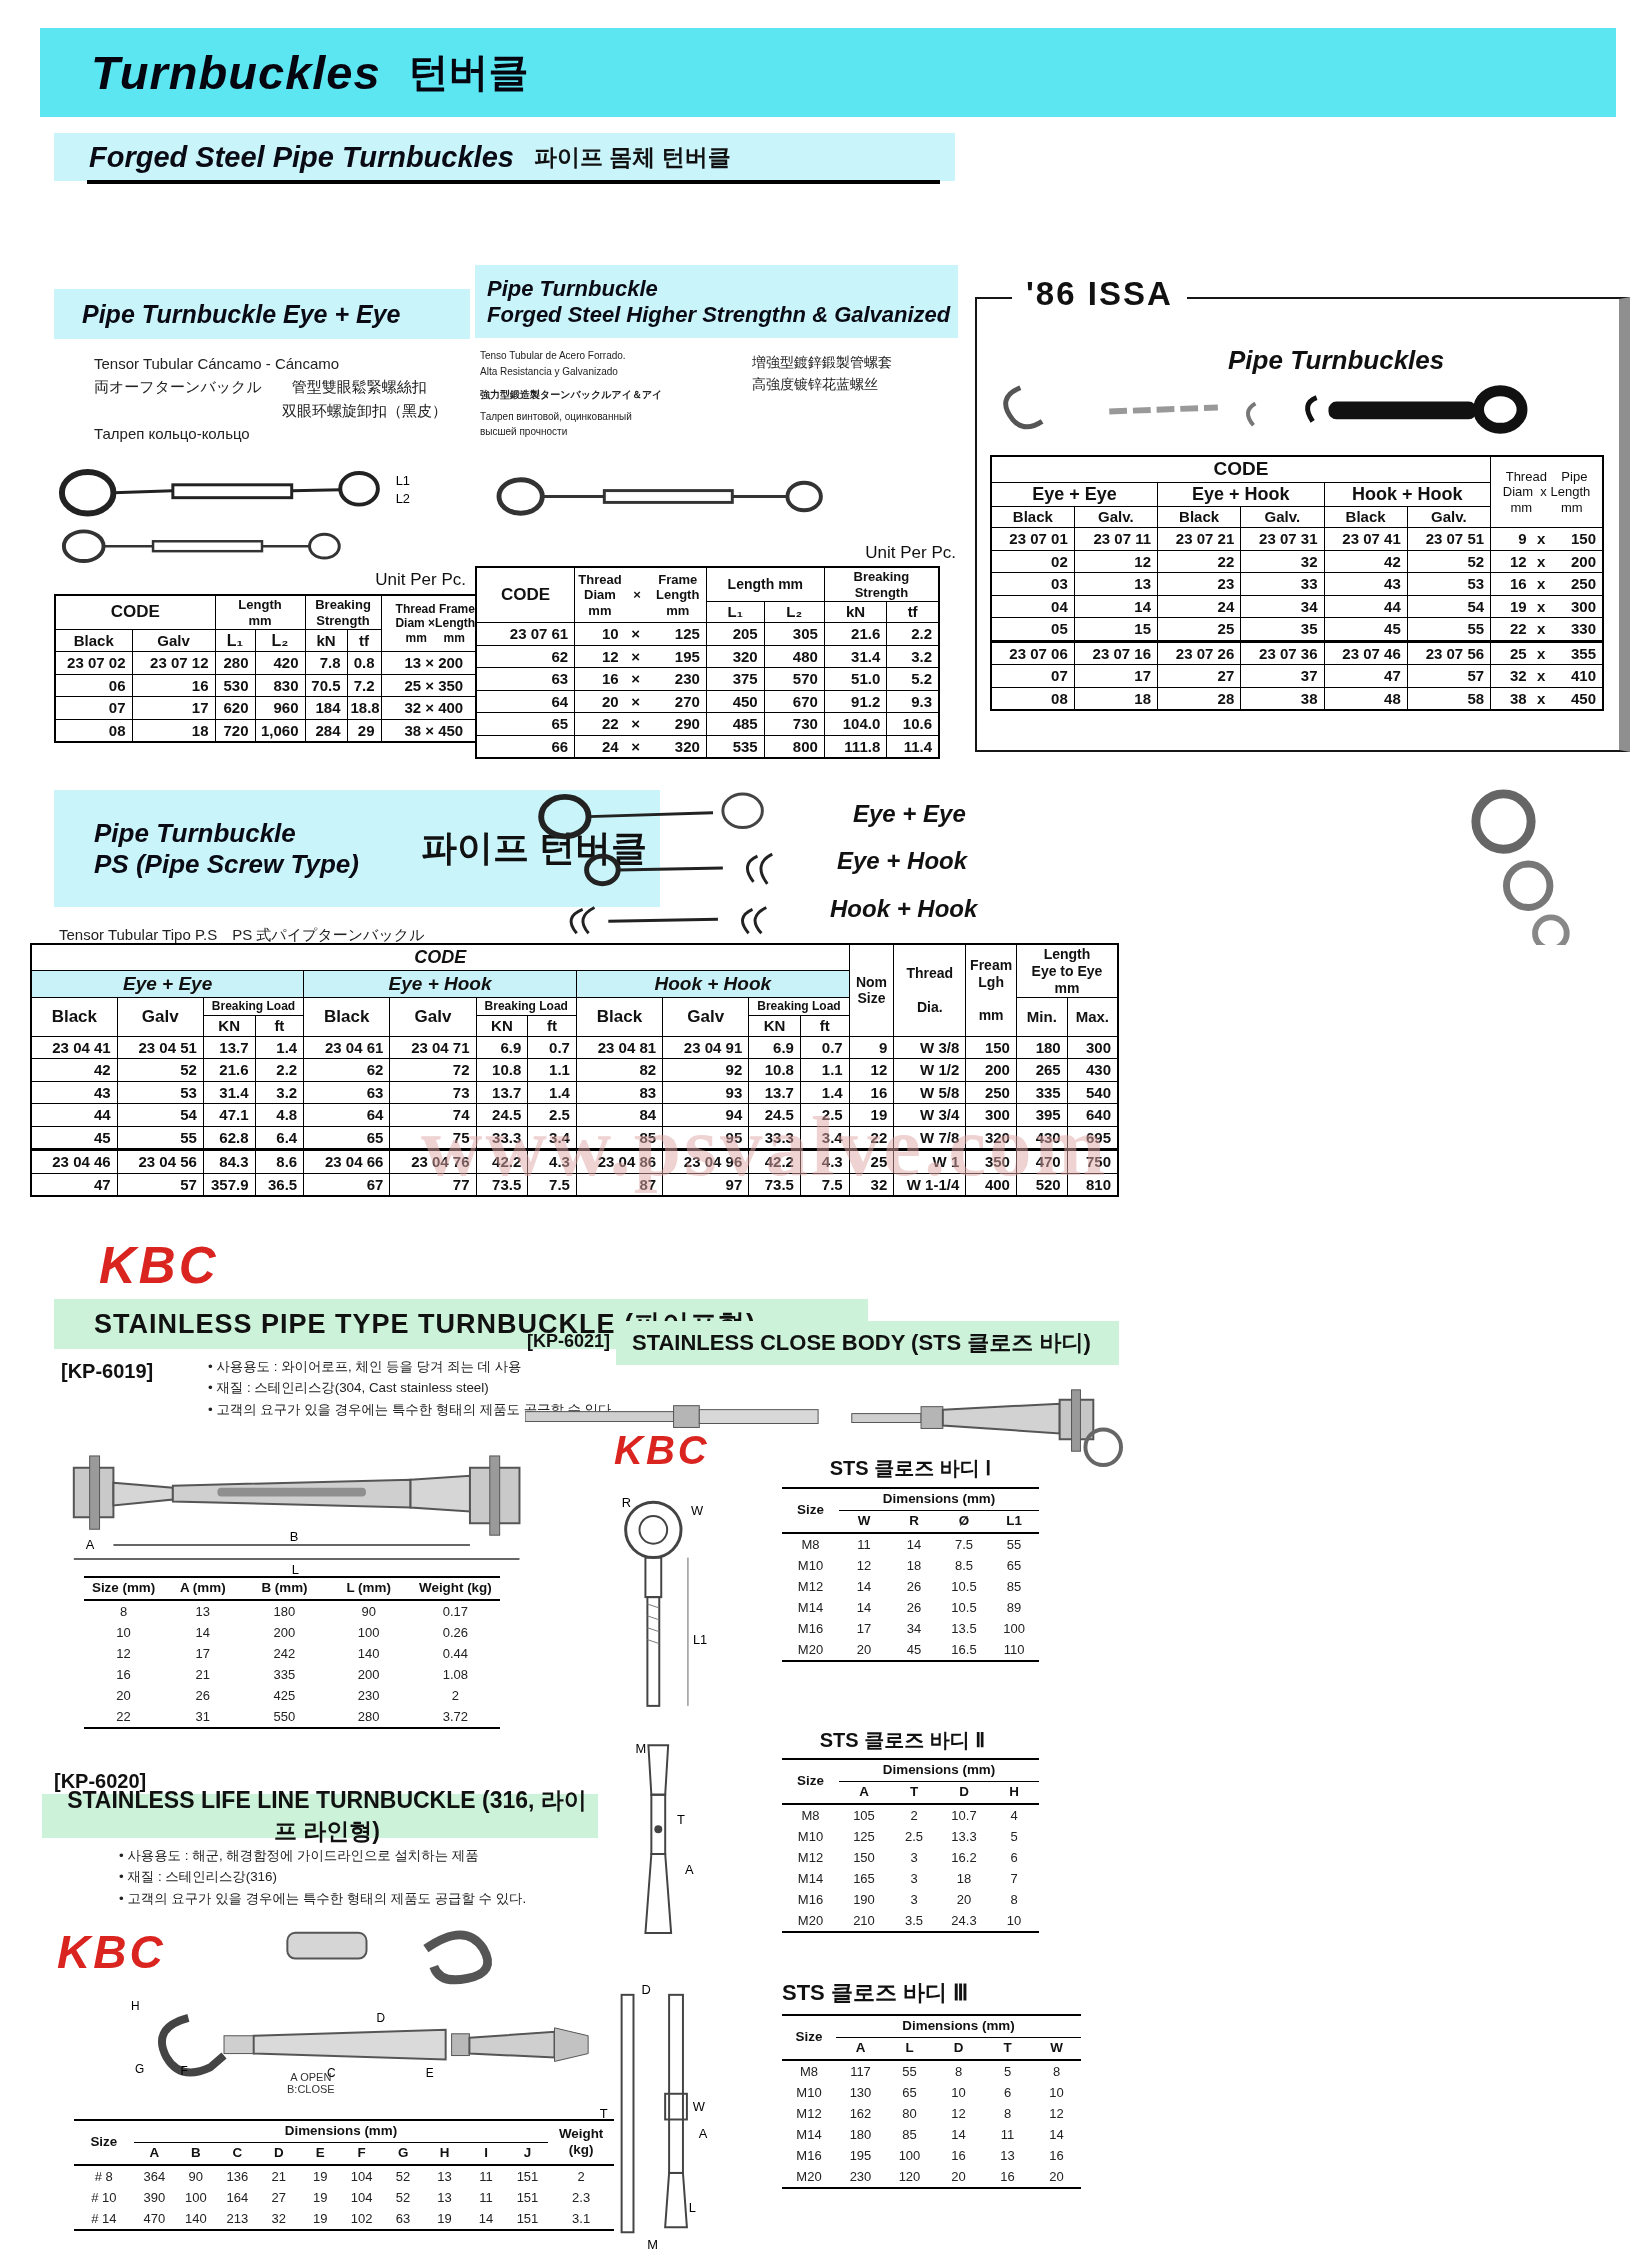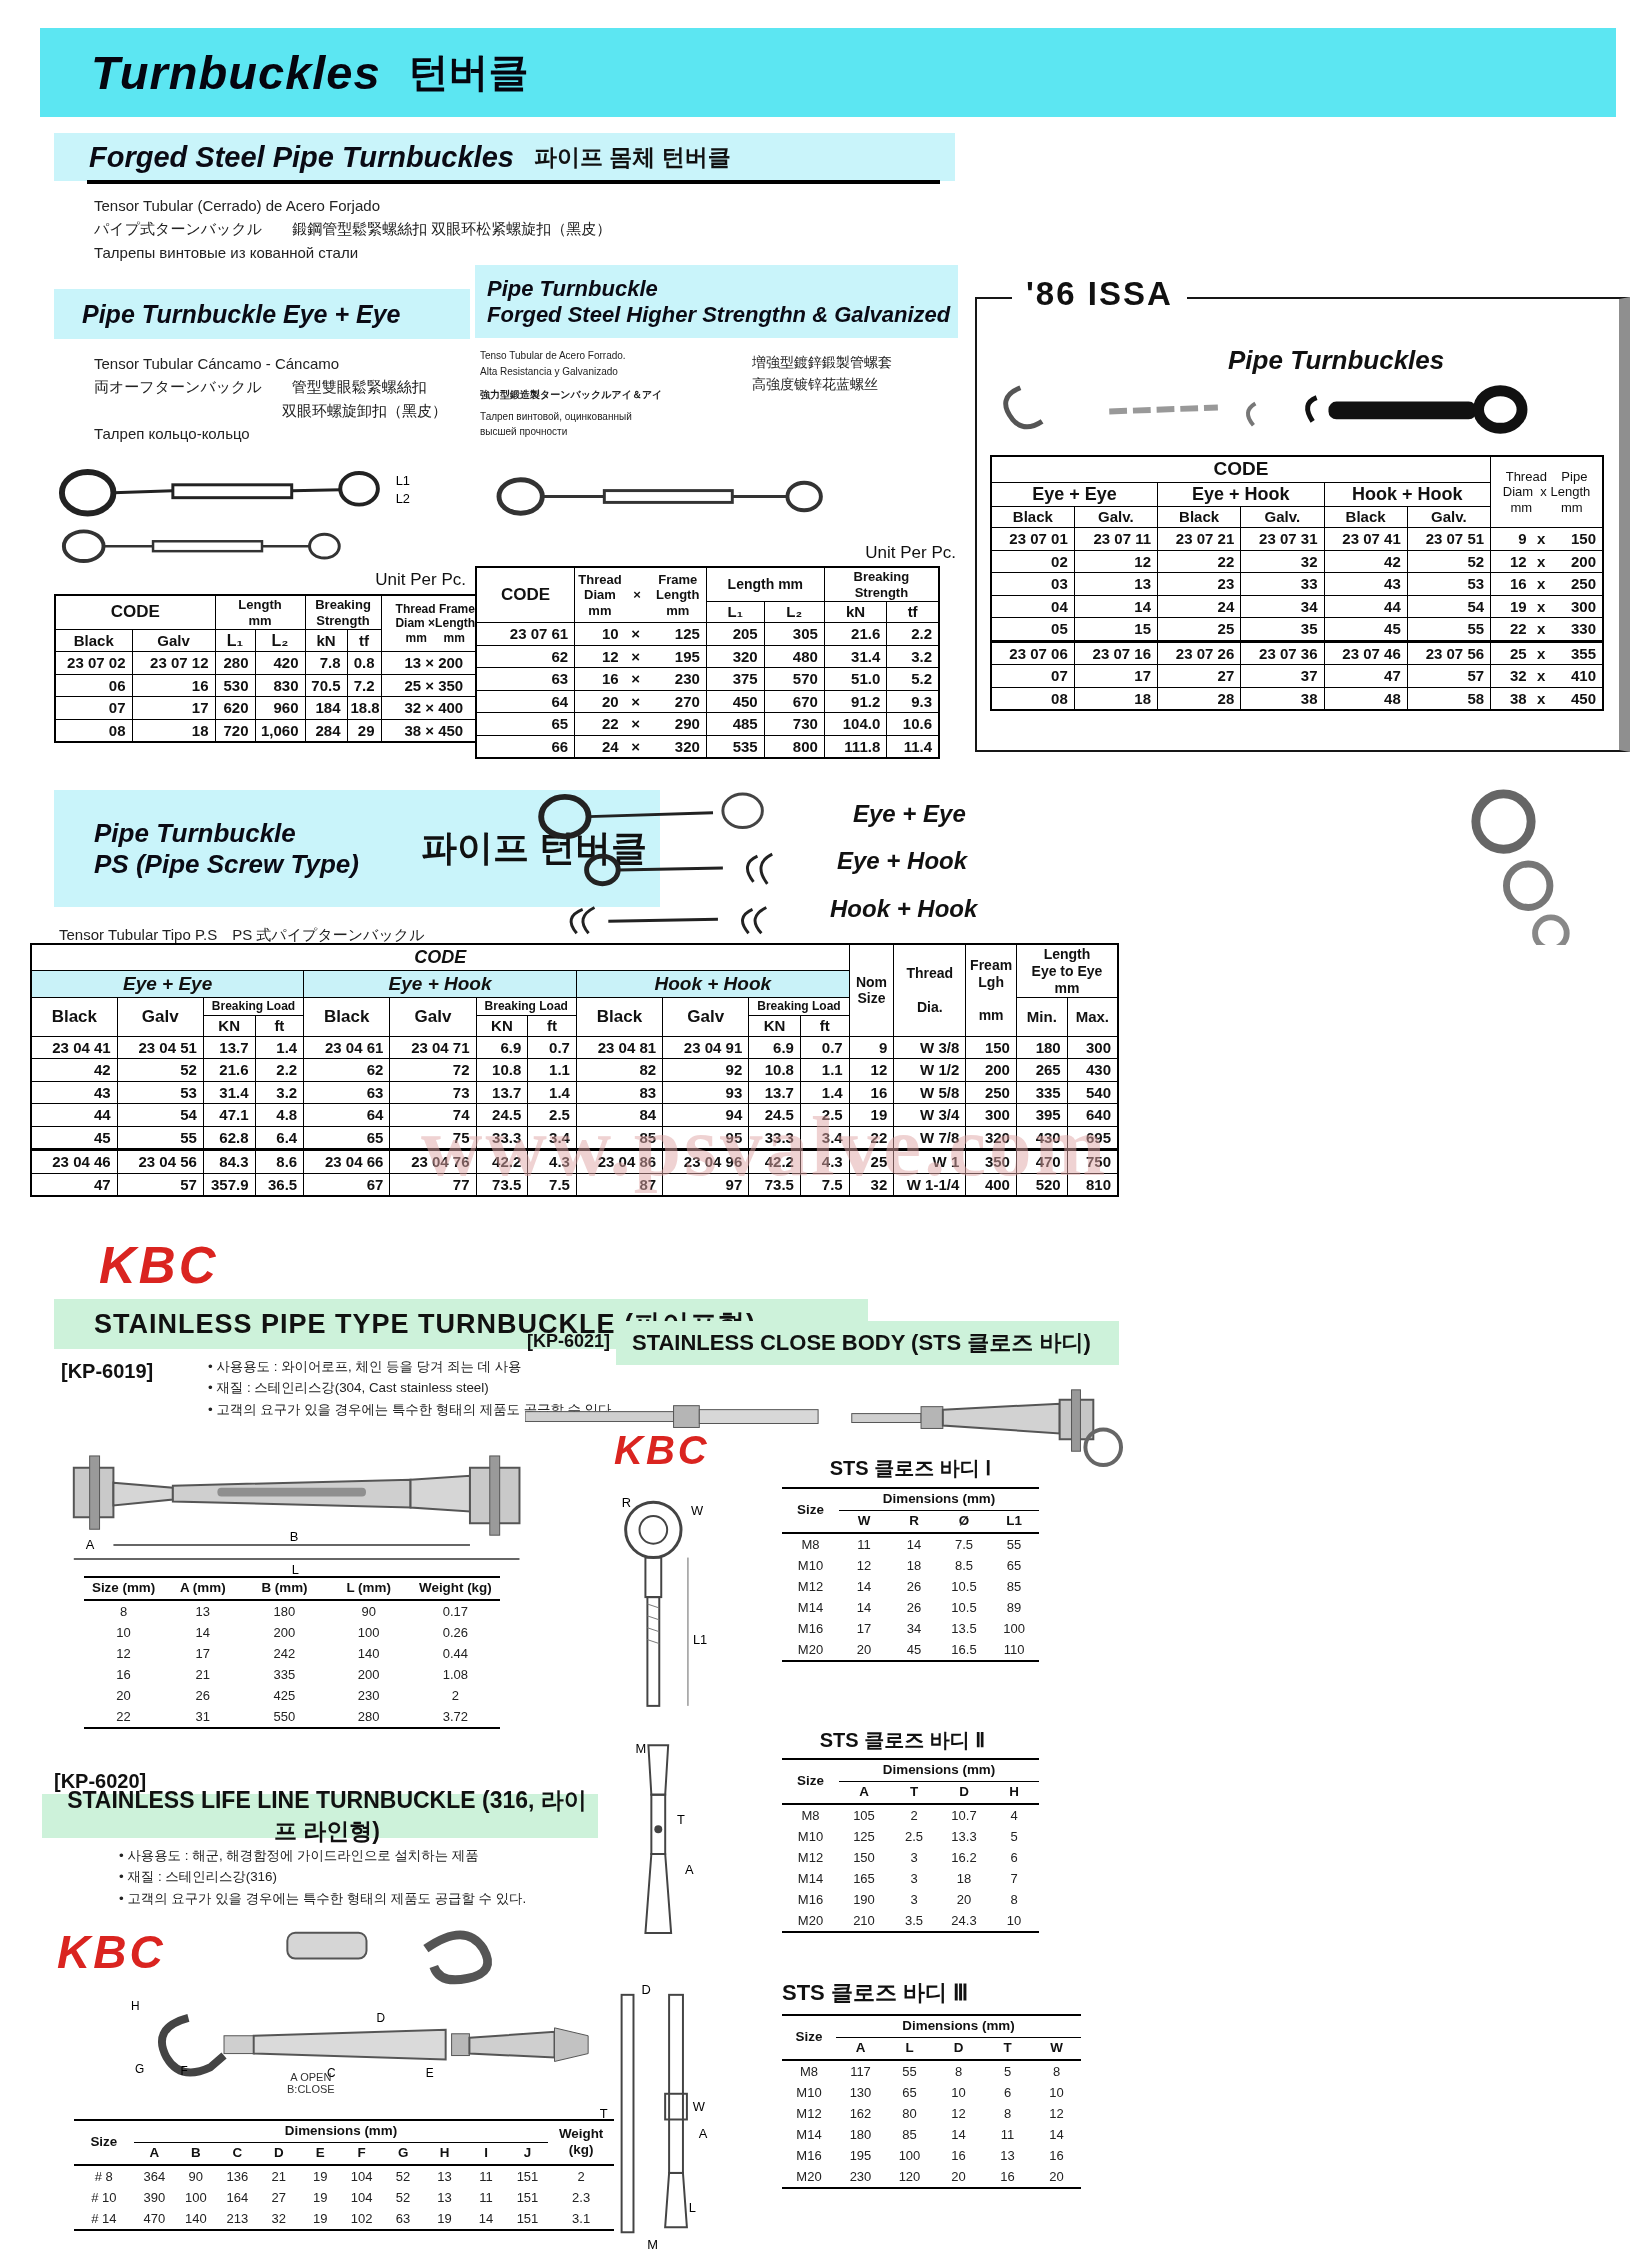--- a/index.html
+++ b/index.html
@@ -57,25 +57,20 @@
     <span class="tt">Turnbuckles</span>
     <span class="tt-ko">턴버클</span>
   </div>
 
   <div class="abs cyan-banner" style="left:54px;top:133px;width:901px;height:48px;display:flex;align-items:center;padding-left:35px;box-sizing:border-box;">
     <span class="sec-title" style="font-size:29px;">Forged Steel Pipe Turnbuckles</span>
     <span style="font-size:23px;font-weight:bold;margin-left:20px;">파이프 몸체 턴버클</span>
   </div>
   <div class="abs underbar" style="left:87px;top:180px;width:853px;height:4px;"></div>
 
-  <div class="abs langs" style="left:94px;top:194px;width:614px;">
-    <div>Tensor Tubular (Cerrado) de Acero Forjado</div>
-    <div>パイプ式ターンバックル　　鍛鋼管型鬆緊螺絲扣  双眼环松紧螺旋扣（黑皮）</div>
-    <div>Талрепы винтовые из кованной стали</div>
-  </div>
 
   <div class="abs cyan-banner" style="left:54px;top:289px;width:416px;height:50px;display:flex;align-items:center;padding-left:28px;box-sizing:border-box;">
     <span class="sec-title" style="font-size:25px;">Pipe Turnbuckle  Eye + Eye</span>
   </div>
   <div class="abs langs" style="left:94px;top:352px;width:416px;">
     <div>Tensor Tubular Cáncamo - Cáncamo</div>
     <div>両オーフターンバックル　　管型雙眼鬆緊螺絲扣</div>
     <div style="padding-left:188px;">双眼环螺旋卸扣（黑皮）</div>
     <div>Талреп кольцо-кольцо</div>
   </div>

